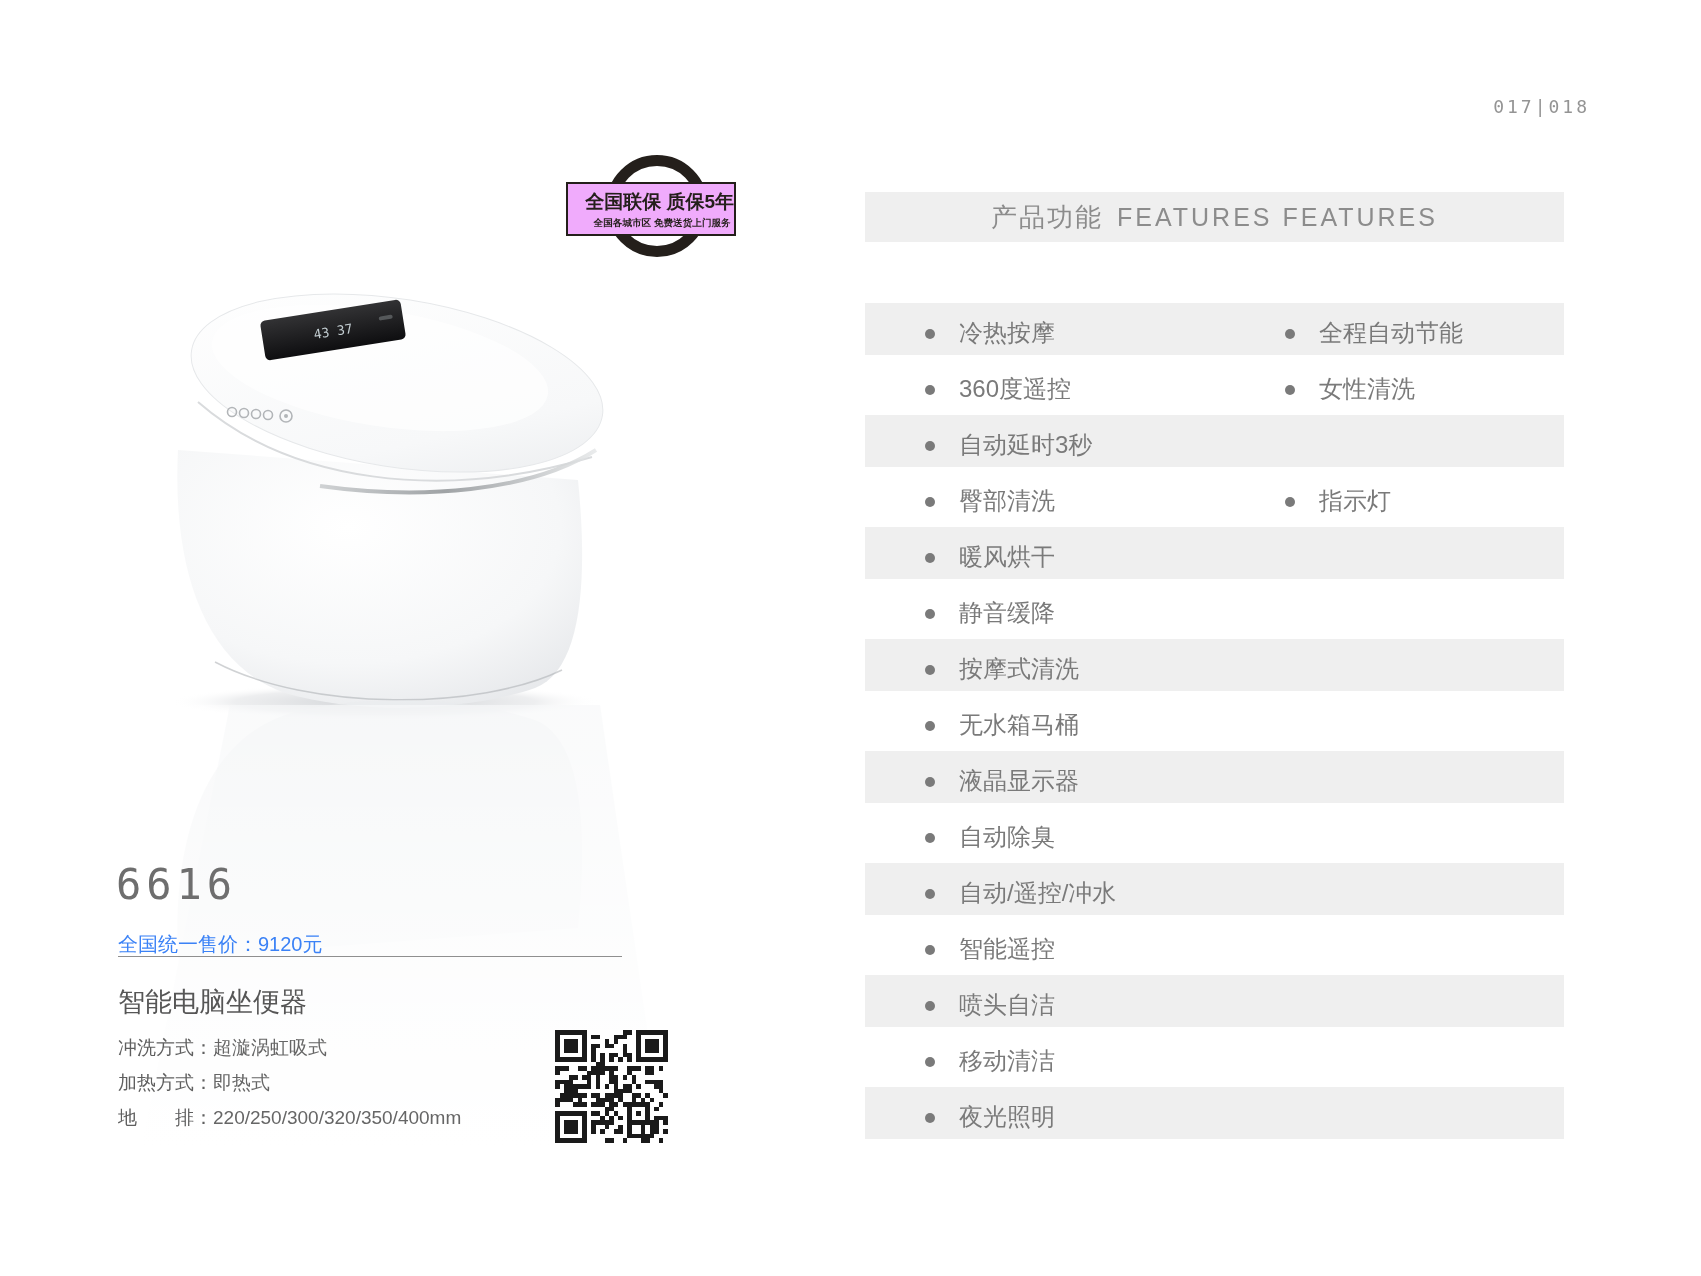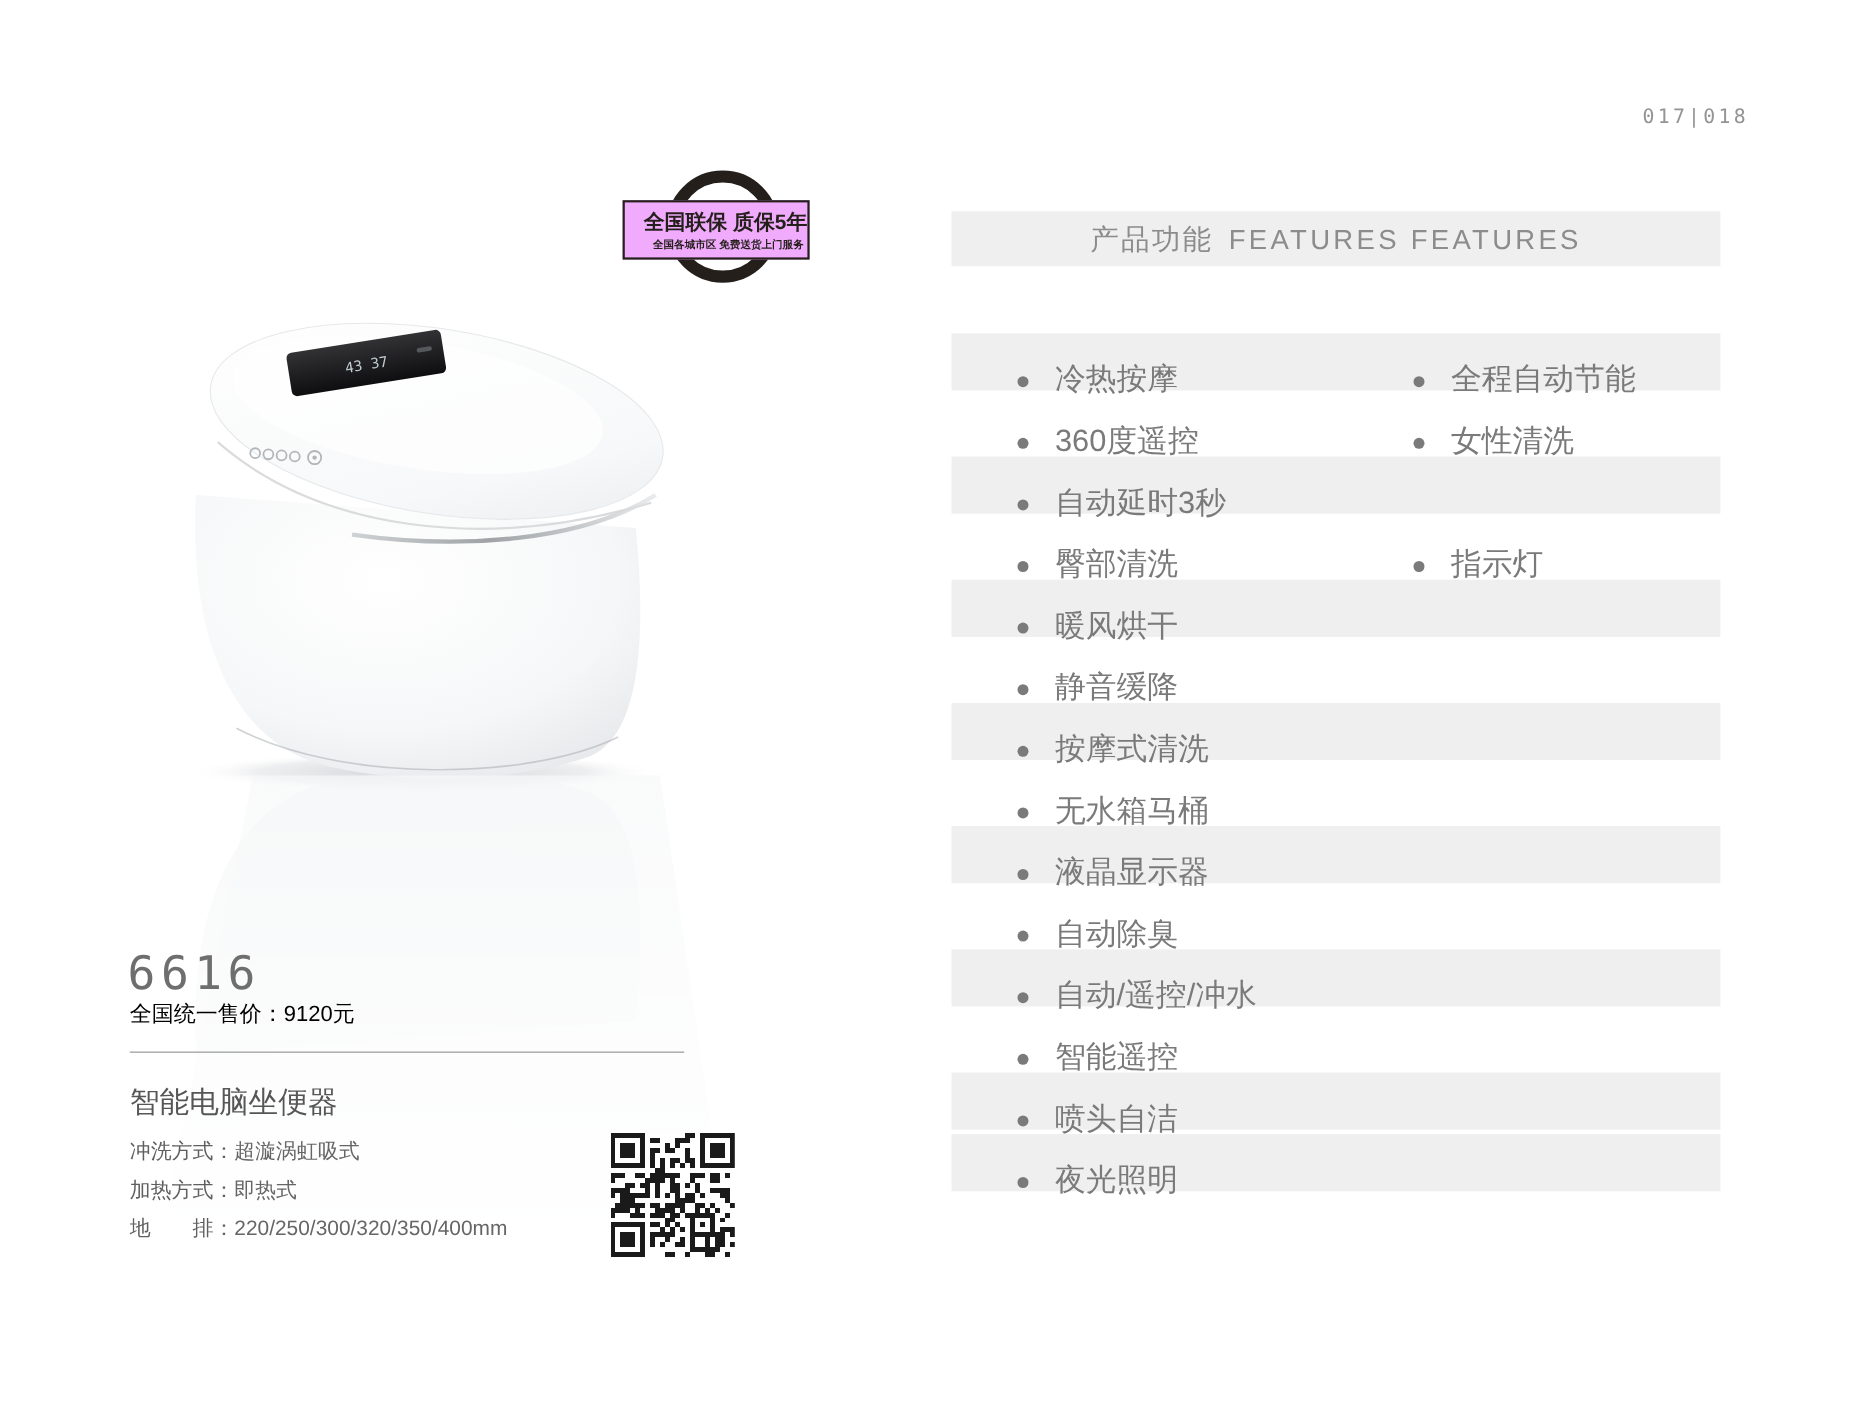--- a/index.html
+++ b/index.html
@@ -26,40 +26,40 @@
   .badge-title{display:block;margin-top:5px;font-size:19px;font-weight:bold;color:#241f1b;letter-spacing:0px;white-space:nowrap;}
   .badge-subtitle{display:block;margin-top:1px;font-size:10px;font-weight:bold;color:#241f1b;transform:scale(.96);white-space:nowrap;}
   
   .product-visual{position:absolute;left:80px;top:250px;width:640px;height:1010px;z-index:0;}
   
   .model-number{
     position:absolute;left:116px;top:860px;z-index:2;
     font-family:"DejaVu Sans Mono",monospace;
     font-size:42px;letter-spacing:5px;color:#6e6e6e;
   }
-  .price-line{position:absolute;left:118px;top:908px;z-index:2;font-size:20px;color:#000000;}
+  .price-line{position:absolute;left:118px;top:931px;z-index:2;font-size:20px;color:#3b82f6;}
   .divider{position:absolute;left:118px;top:956px;width:504px;height:0;border-top:1px solid #8f8f8f;z-index:2;}
   .product-title{position:absolute;left:118px;top:984px;z-index:2;font-size:27px;color:#565656;}
   .specs{position:absolute;left:118px;top:1030px;z-index:2;}
   .spec-row{height:35px;line-height:35px;font-size:19px;color:#666;white-space:nowrap;}
   .spec-label{color:#5f5f5f;}
   .spec-value{color:#666;}
   .qr{position:absolute;left:555px;top:1030px;width:113px;height:113px;z-index:2;background:#fff;}
   
   .features{position:absolute;left:865px;top:192px;width:699px;z-index:2;}
   .features-header{
     height:50px;line-height:50px;background:#efefef;text-align:center;
     color:#8c8c8c;white-space:nowrap;
   }
   .features-header .zh{font-size:26px;letter-spacing:2px;}
   .features-header .en{font-size:25px;letter-spacing:3px;margin-left:14px;}
   .features-list{margin-top:61px;}
   .feat-row{position:relative;height:52px;margin-bottom:4px;}
   .feat-row.striped{background:#efefef;}
-  .cell{position:absolute;top:16px;line-height:52px;font-size:28px;color:#7a7a7a;white-space:nowrap;}
+  .cell{position:absolute;top:4px;line-height:52px;font-size:24px;color:#7a7a7a;white-space:nowrap;}
   .cell.left{left:60px;}
   .cell.right{left:420px;}
   .bullet{
     display:inline-block;width:10px;height:10px;border-radius:50%;background:#7a7a7a;
     margin-right:24px;vertical-align:2px;
   }
 </style>
 </head>
 <body>
 
@@ -513,19 +513,22 @@
         </div>
         <div class="feat-row striped">
           <span class="cell left"><span class="bullet"></span><span>自动/遥控/冲水</span></span>
         </div>
         <div class="feat-row">
           <span class="cell left"><span class="bullet"></span><span>智能遥控</span></span>
         </div>
         <div class="feat-row striped">
           <span class="cell left"><span class="bullet"></span><span>喷头自洁</span></span>
         </div>
+        <div class="feat-row">
+          <span class="cell left"><span class="bullet"></span><span>移动清洁</span></span>
+        </div>
         <div class="feat-row striped">
           <span class="cell left"><span class="bullet"></span><span>夜光照明</span></span>
         </div>
       </div>
   </div>
 
 </div>
 
 </body></html>

